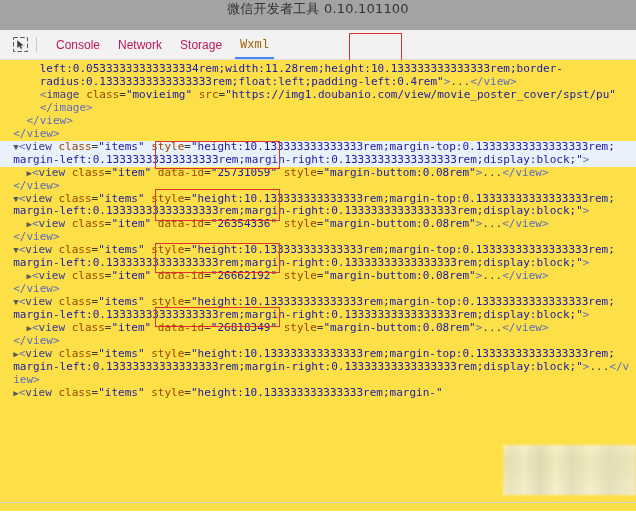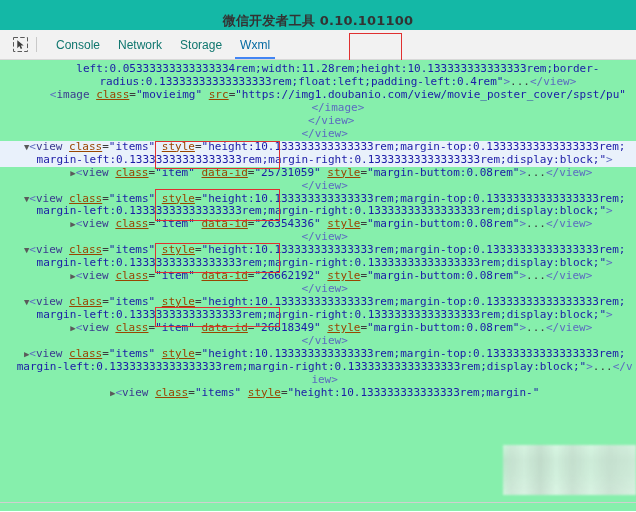--- a/index.html
+++ b/index.html
@@ -11,26 +11,25 @@
     height: 512px;
     overflow: hidden;
     background: #ffffff;
     font-family: "Liberation Sans", sans-serif;
     -webkit-font-smoothing: antialiased;
   }
 
   
   .titlebar {
     height: 30px;
-    background: #14b8a6;
-    display: flex;
-    align-items: flex-end;
+    background: #a3a3a3;
+    display: flex;
+    align-items: flex-start;
     justify-content: center;
     position: relative;
-    font-weight: bold;
   }
   .titlebar-text {
     font-size: 13px;
     color: #333333;
     letter-spacing: 0.2px;
     font-family: "DejaVu Sans", "Liberation Sans", sans-serif;
   }
 
   
   .tabbar {
@@ -58,27 +57,28 @@
   .tabs {
     display: flex;
     align-items: stretch;
     margin-left: 10px;
   }
   .tab {
     display: flex;
     align-items: center;
     padding: 0 9px;
     font-size: 12px;
-    color: #0f766e;
+    color: #be185d;
     position: relative;
     white-space: nowrap;
     font-family: "Liberation Sans", sans-serif;
   }
   .tab.active {
-    color: #0369a1;
+    color: #a16207;
+    font-family: Liberation Mono, monospace;
   }
   .tab.active .tab-underline {
     position: absolute;
     left: 4px;
     right: 4px;
     bottom: 0;
     height: 2px;
     background: #4285f4;
   }
   
@@ -92,45 +92,44 @@
     left: 349px;
     top: 33px;
     width: 53px;
     height: 31px;
   }
 
   
   .codepane {
     position: relative;
     height: 451px;
-    background: #86efac;
+    background: #fde047;
     overflow: hidden;
     padding-top: 3px;
     box-sizing: border-box;
-    text-align: center;
   }
   .code {
     font-family: "DejaVu Sans Mono", "Liberation Mono", monospace;
     font-size: 11px;
     line-height: 12.95px;
     white-space: pre;
     color: #3b3b3b;
   }
   .node {
     position: relative;
   }
   .node.selected {
     background: #e9f1fb;
   }
   .ln { white-space: pre; }
 
   
   .tagpunct { color: #5c6bc0; }
   .tag      { color: #3b3b8f; }
-  .attr     { color: #994500; text-decoration: underline; }
+  .attr     { color: #994500; }
   .val      { color: #1a1aa6; }
   .txt      { color: #3b3b3b; }
   .ellip    { color: #3b3b3b; }
   .arrow    { color: #5a5a5a; font-size: 9px; }
 
   
   .dataid-annot {
     position: absolute;
     border: 1px solid #e03030;
     box-sizing: border-box;

